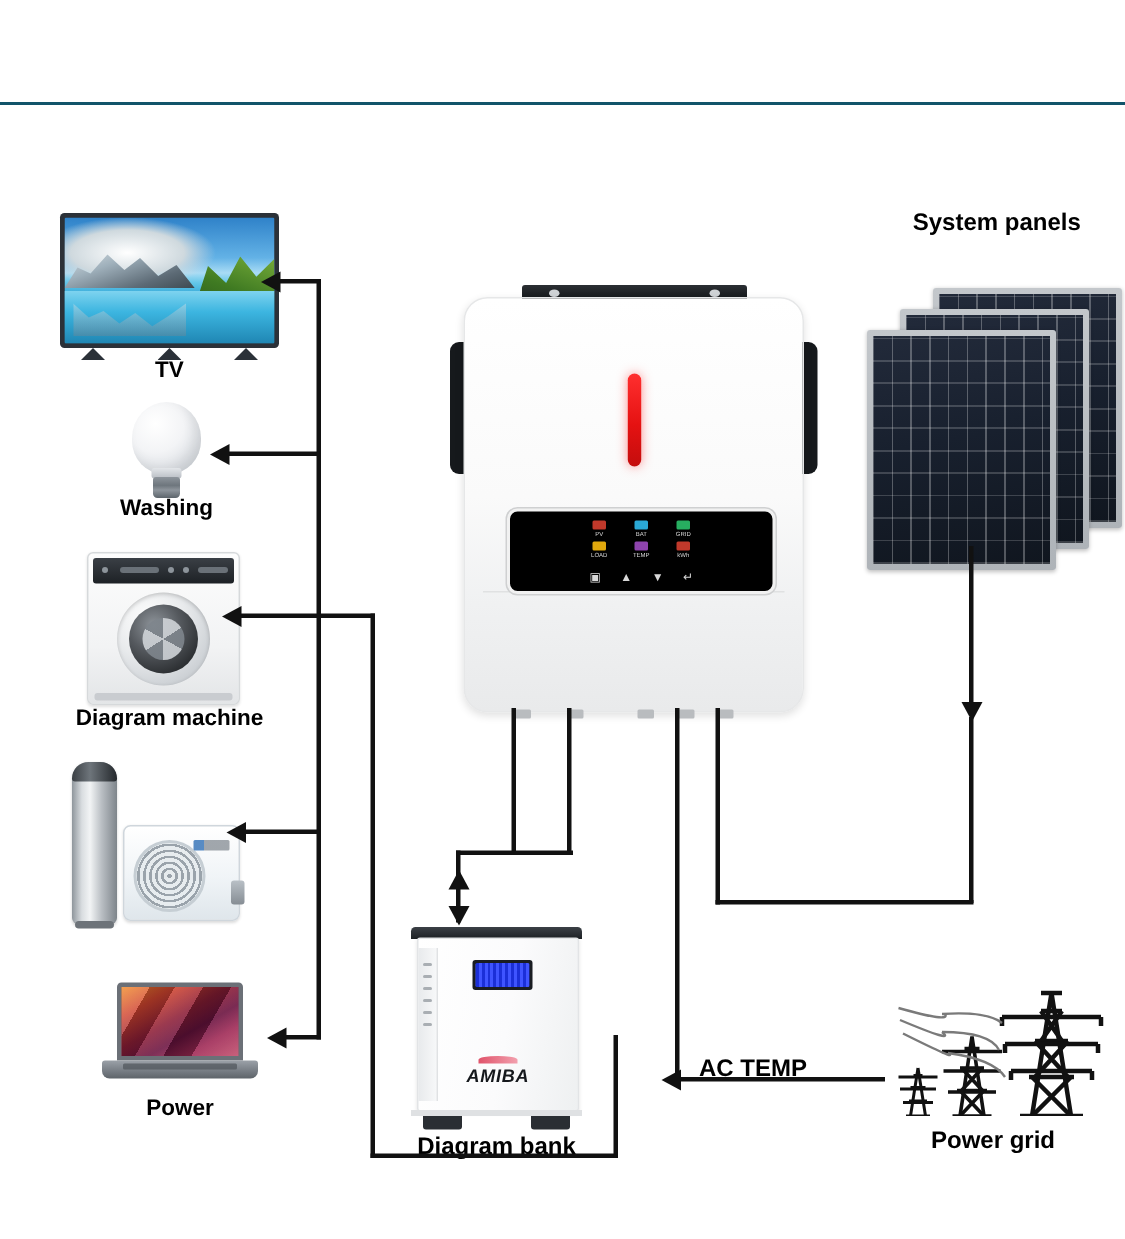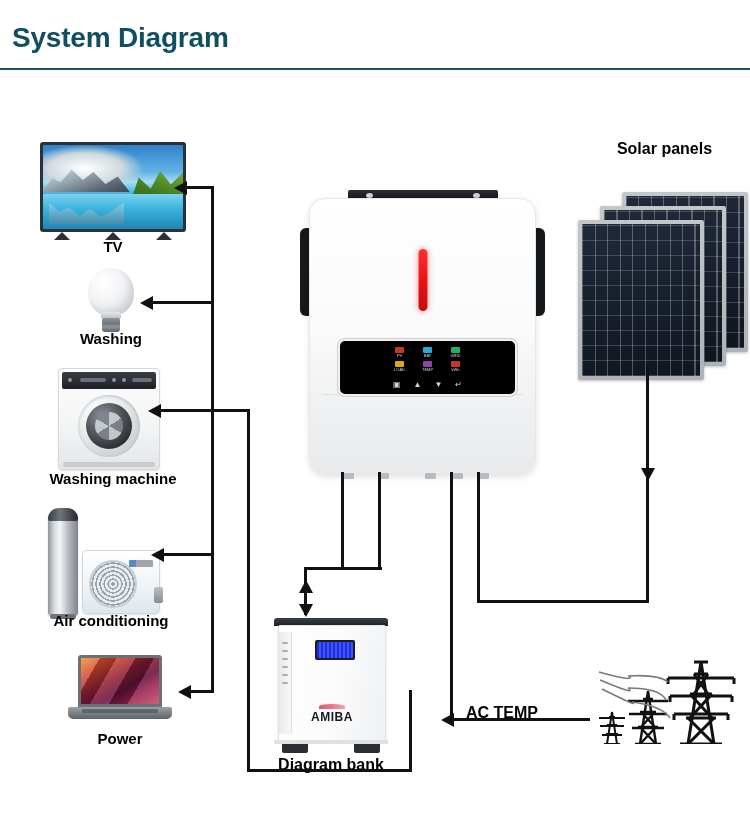--- a/index.html
+++ b/index.html
@@ -157,21 +157,21 @@
   .panel-cells{position:absolute;left:4px;top:4px;right:4px;bottom:4px;
     background:
       repeating-linear-gradient(90deg,rgba(255,255,255,.28) 0 1px,rgba(255,255,255,0) 1px 12.5px),
       repeating-linear-gradient(0deg,rgba(255,255,255,.18) 0 1px,rgba(255,255,255,0) 1px 15px),
       linear-gradient(170deg,#222a3a 0%,#18202e 45%,#10161f 100%);}
   .panel.p1{left:44px;top:22px;}
   .panel.p2{left:22px;top:36px;}
   .panel.p3{left:0;top:50px;}
 
   
-  .bat{position:absolute;left:272px;top:618px;width:118px;height:135px;}
+  .bat{position:absolute;left:272px;top:618px;width:118px;height:135px;font-style:italic;}
   .bat-top{position:absolute;left:2px;top:0;width:114px;height:8px;border-radius:3px 3px 0 0;
     background:linear-gradient(180deg,#3b4046,#1d2125);}
   .bat-body{position:absolute;left:6px;top:7px;width:106px;height:114px;border-radius:2px;
     background:linear-gradient(100deg,#ffffff 0%,#fbfbfc 55%,#eef0f1 100%);
     border:1px solid #e2e4e6;box-shadow:0 1px 3px rgba(0,0,0,.12);}
   .bat-sidebar{position:absolute;left:0;top:6px;width:12px;height:102px;
     background:linear-gradient(90deg,#e8eaec,#f7f8f9);border-right:1px solid #e0e2e4;}
   .bat-vent{position:absolute;left:3px;width:6px;height:2px;background:#a9aeb3;border-radius:1px;}
   .bat-lcd{position:absolute;left:36px;top:14px;width:40px;height:20px;border-radius:2px;
     background:#1a1d22;padding:2px;box-sizing:border-box;}
@@ -188,21 +188,20 @@
   .grid{position:absolute;left:588px;top:660px;width:148px;height:86px;}
   .tower{position:absolute;bottom:0;}
 
   .acinput{position:absolute;left:466px;top:704px;font-size:16px;font-weight:bold;}
 </style>
 </head>
 <body>
 
 <div class="page">
 
-  <div class="title">System Diagram</div>
   <div class="title-rule"></div>
 
   <div class="tv">
     <div class="tv-bez">
       <div class="tv-scr">
         <div class="tv-mtn"></div>
         <div class="tv-green"></div>
         <div class="tv-water"></div>
         <div class="tv-refl"></div>
       </div>
@@ -230,32 +229,31 @@
       <div class="wm-pdot" style="left:60px"></div>
       <div class="wm-pbar" style="left:70px;width:20px"></div>
     </div>
     <div class="wm-door">
       <div class="wm-glass">
         <div class="wm-drum"></div>
       </div>
     </div>
     <div class="wm-base"></div>
   </div>
-  <div class="lbl" style="left:33px;top:470px;width:160px;">Washing machine</div>
+  <div class="lbl" style="left:33px;top:470px;width:160px;">Diagram machine</div>
 
   <div class="ac-tower">
     <div class="ac-top"></div>
     <div class="ac-foot"></div>
   </div>
   <div class="ac-out">
     <div class="ac-fan"></div>
     <div class="ac-logo"></div>
     <div class="ac-valve"></div>
   </div>
-  <div class="lbl" style="left:26px;top:612px;width:170px;">Air conditioning</div>
 
   <div class="lap">
     <div class="lap-lid">
       <div class="lap-scr"></div>
     </div>
     <div class="lap-base">
       <div class="lap-kb"></div>
     </div>
   </div>
   <div class="lbl" style="left:65px;top:730px;width:110px;">Power</div>
@@ -309,21 +307,21 @@
         </div>
       </div>
       <div class="inv-port" style="left:33px"></div>
       <div class="inv-port" style="left:68px"></div>
       <div class="inv-port" style="left:115px"></div>
       <div class="inv-port" style="left:142px"></div>
       <div class="inv-port" style="left:168px"></div>
     </div>
   </div>
 
-  <div class="lbl big" style="left:592px;top:140px;width:145px;">Solar panels</div>
+  <div class="lbl big" style="left:592px;top:140px;width:145px;">System panels</div>
   <div class="solar">
     <div class="panel p1">
         <div class="panel-cells"></div>
       </div>
     <div class="panel p2">
         <div class="panel-cells"></div>
       </div>
     <div class="panel p3">
         <div class="panel-cells"></div>
       </div>
@@ -388,20 +386,21 @@
       <g fill="none" stroke="#7a7a7a" stroke-width="1.6">
         <path d="M11 12 Q 46 22 42 16"></path>
         <path d="M12 20 Q 50 36 40 28"></path>
         <path d="M14 29 Q 52 48 44 42"></path>
         <path d="M40 16 Q 70 14 80 22"></path>
         <path d="M40 28 Q 72 28 78 40"></path>
         <path d="M44 42 Q 74 46 82 58"></path>
       </g>
     </svg>
   </div>
+  <div class="lbl big" style="left:588px;top:752px;width:148px;">Power grid</div>
 
   <div class="wire v" style="left:211px;top:186px;height:507px;"></div>
 
   <div class="wire h" style="left:186px;top:186px;width:27px;"></div>
   <div class="arrow-l" style="left:174px;top:181px;"></div>
 
   <div class="wire h" style="left:152px;top:301px;width:61px;"></div>
   <div class="arrow-l" style="left:140px;top:296px;"></div>
 
   <div class="wire h" style="left:163px;top:553px;width:50px;"></div>

